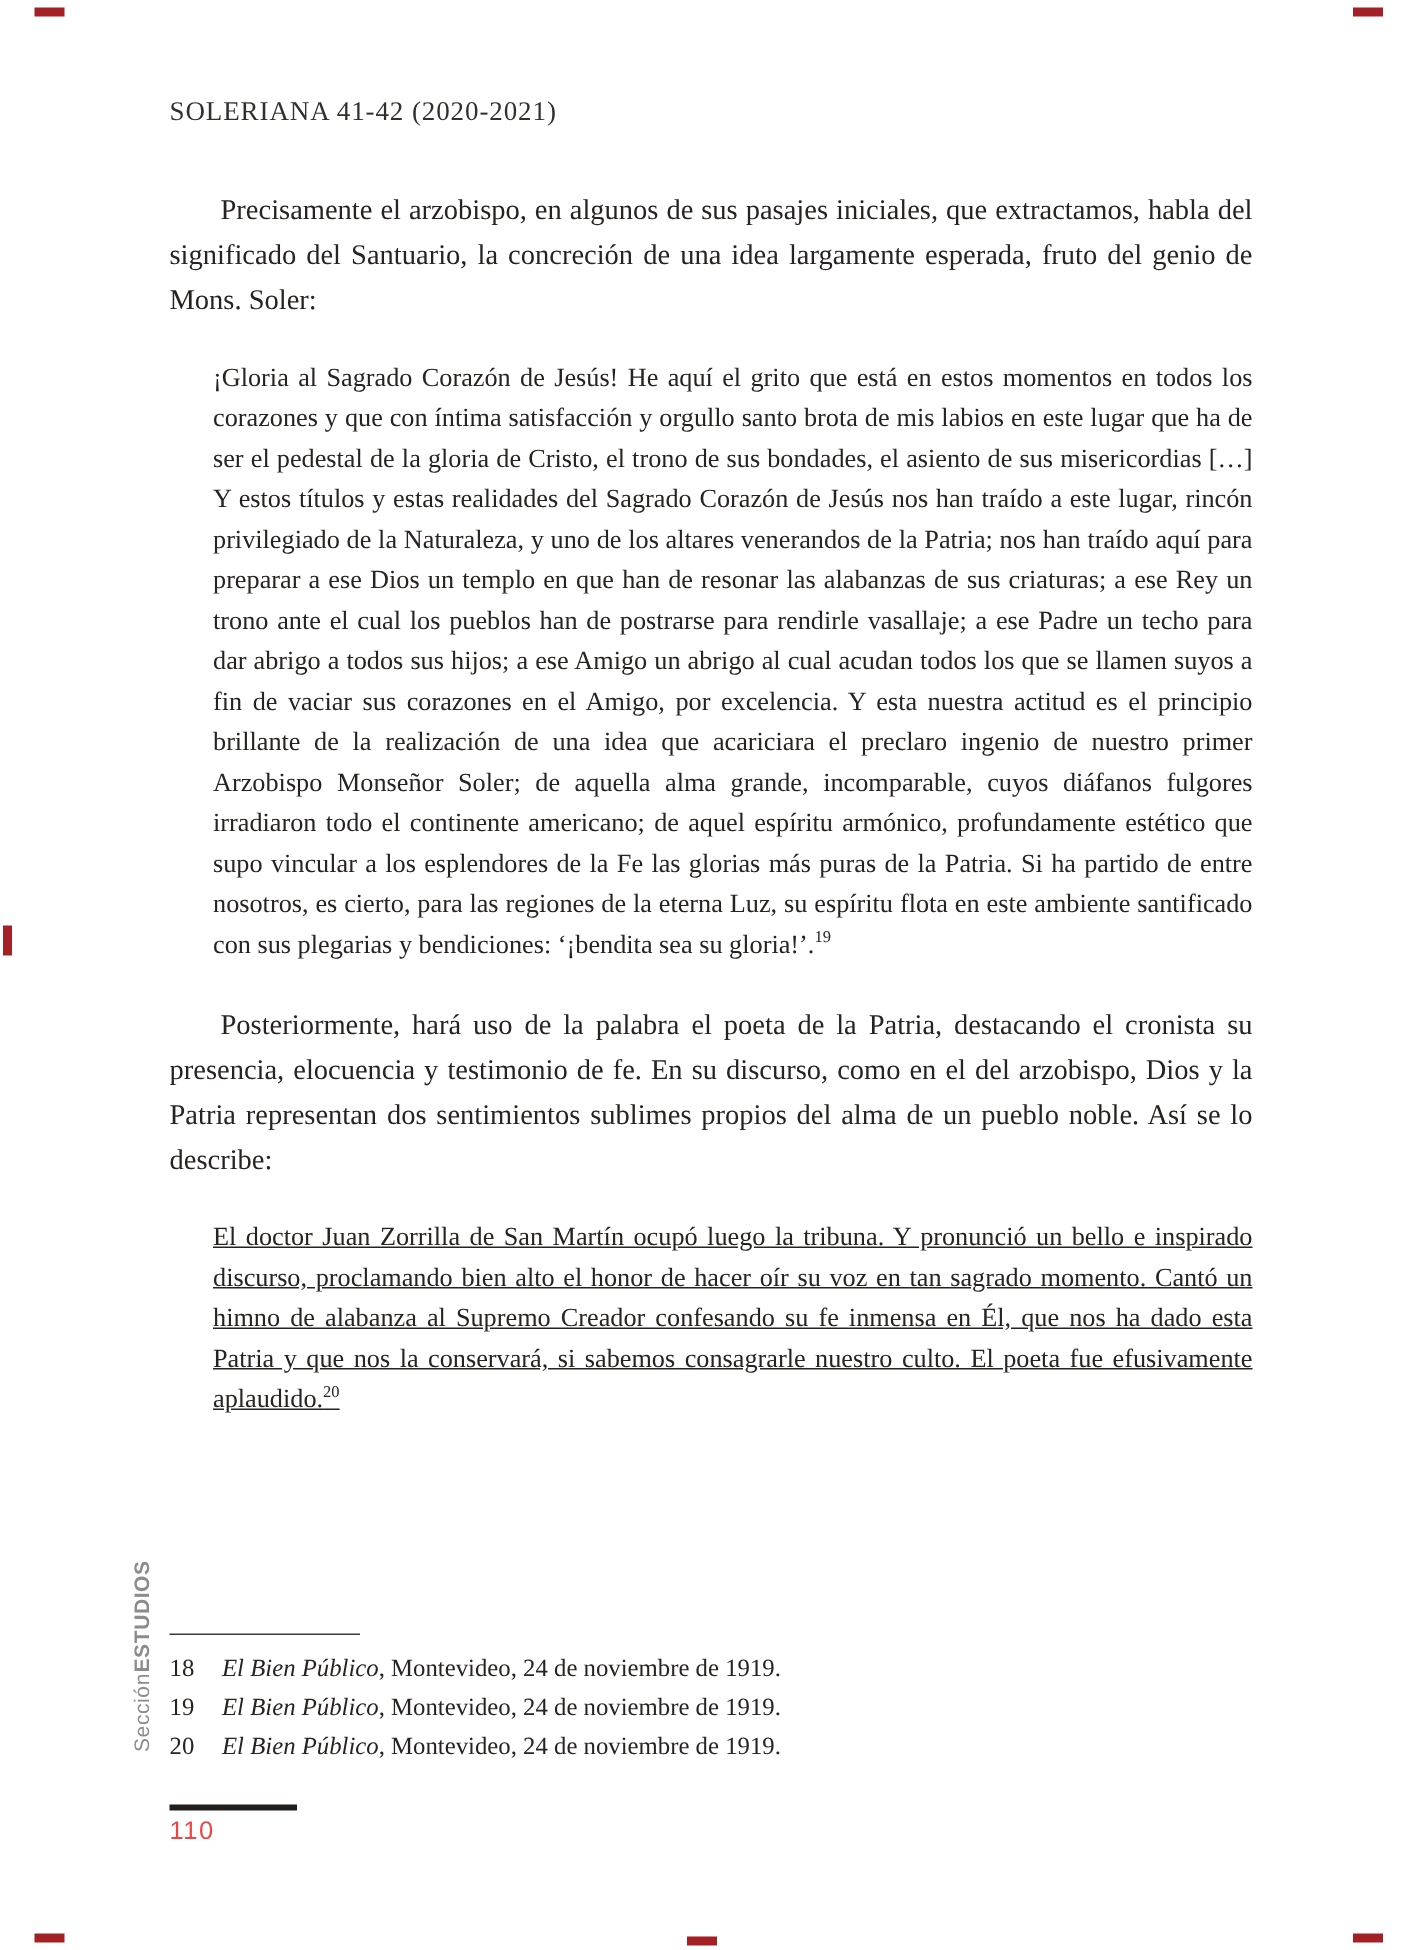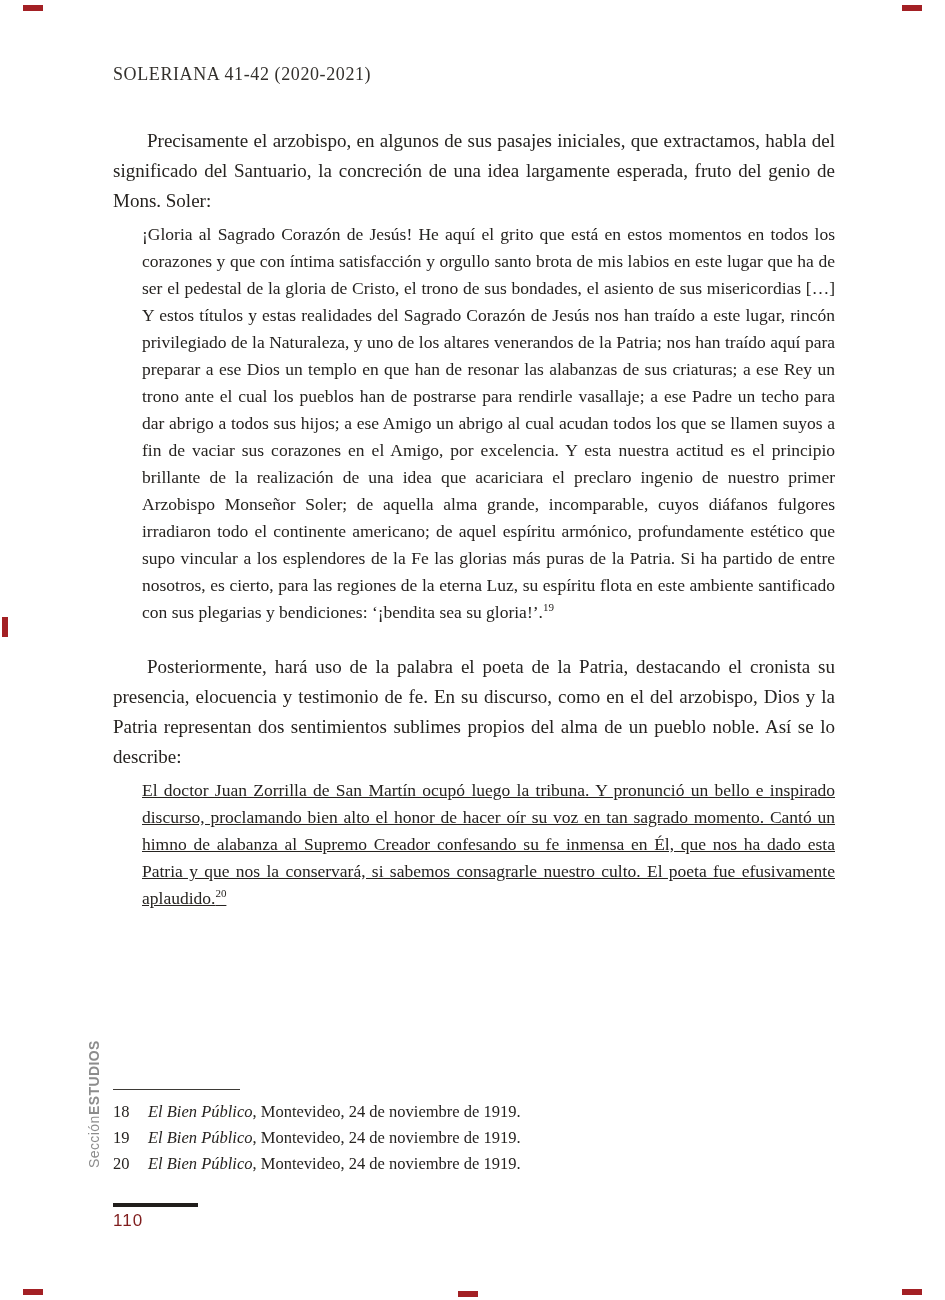--- a/index.html
+++ b/index.html
@@ -19,21 +19,21 @@
   .text-column{
     position:absolute;left:113px;top:126px;width:722px;
     text-align:justify;
   }
   .para{
     font-size:19px;line-height:30px;margin:0;
   }
   .para.indent{text-indent:34px;}
   .para + .para{margin-top:11px;}
   .blockquote{
-    margin:5px 0 26px 29px;
+    margin:22px 0 26px 29px;
     font-size:17.5px;line-height:27px;
     text-align:justify;
   }
   .blockquote.last{margin-bottom:0;text-decoration:underline;}
   sup.fnref{font-size:11px;line-height:0;vertical-align:super;}
   .footnotes{
     position:absolute;left:113px;top:1089px;width:722px;
     font-size:16.5px;line-height:26px;
   }
   .fn-rule{
@@ -50,21 +50,21 @@
     display:flex;align-items:center;justify-content:flex-start;
     white-space:nowrap;
   }
   .sidebar-label .strong{font-weight:bold;}
   .folio-rule{
     position:absolute;left:113px;top:1203px;width:85px;height:4px;background:#211e1b;
   }
   .folio{
     position:absolute;left:113px;top:1211px;
     font-family:"Liberation Sans","DejaVu Sans",sans-serif;
-    font-size:17px;color:#7f1d1d;letter-spacing:1px;
+    font-size:17px;color:#ef4444;letter-spacing:1px;
   }
   .crop-mark{position:absolute;background:#a32024;}
   .crop-h{width:20px;height:6px;}
   .crop-v{width:6px;height:20px;}
   .cm-tl{left:23px;top:5px;}
   .cm-tr{left:902px;top:5px;}
   .cm-lc{left:2px;top:617px;}
   .cm-bl{left:23px;top:1289px;}
   .cm-br{left:902px;top:1289px;}
   .cm-bc{left:458px;top:1291px;}

